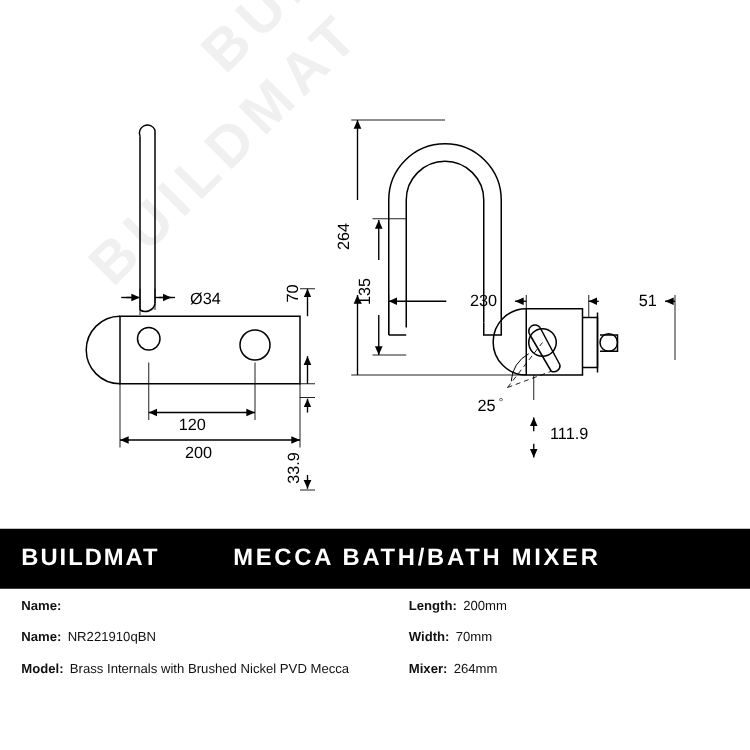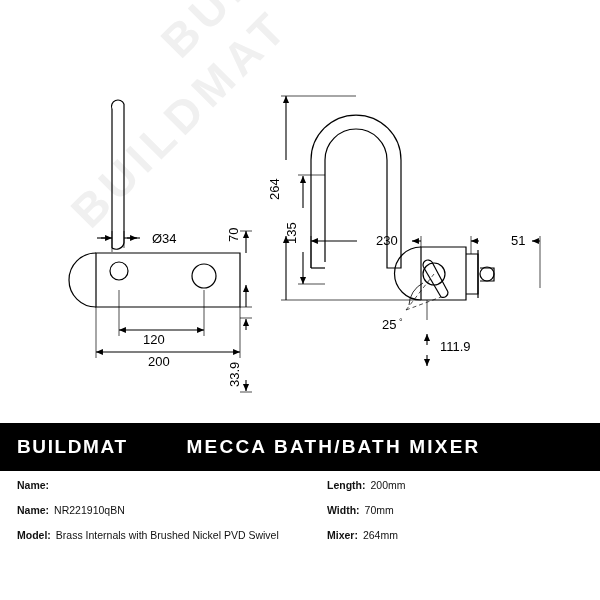--- a/index.html
+++ b/index.html
@@ -284,21 +284,21 @@
         <span class="spec-value">NR221910qBN</span>
       </div>
       <div class="spec-right">
         <span class="spec-label">Width:</span>
         <span class="spec-value">70mm</span>
       </div>
     </div>
     <div class="spec-row">
       <div class="spec-left">
         <span class="spec-label">Model:</span>
-        <span class="spec-value">Brass Internals with Brushed Nickel PVD Swivel</span>
+        <span class="spec-value">Brass Internals with Brushed Nickel PVD Mecca</span>
       </div>
       <div class="spec-right">
         <span class="spec-label">Mixer:</span>
         <span class="spec-value">264mm</span>
       </div>
     </div>
   </div>
 
 </div>
 

